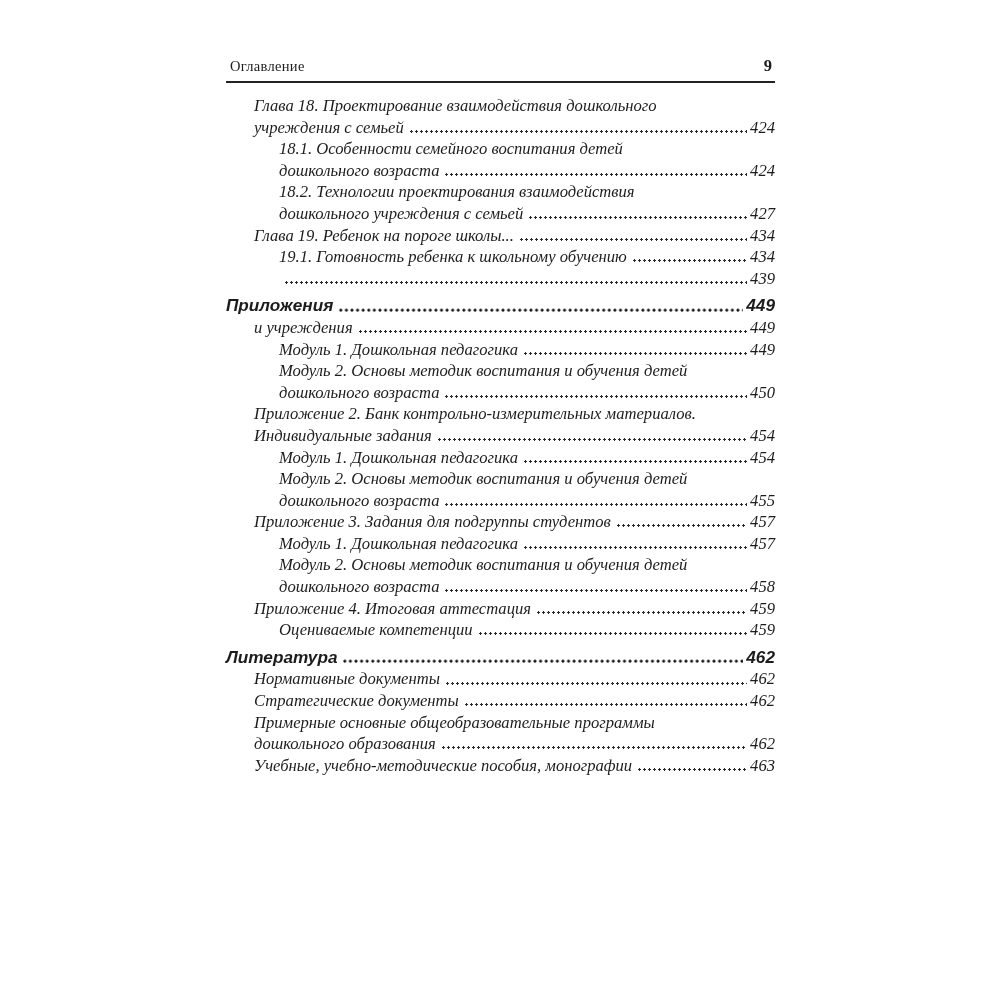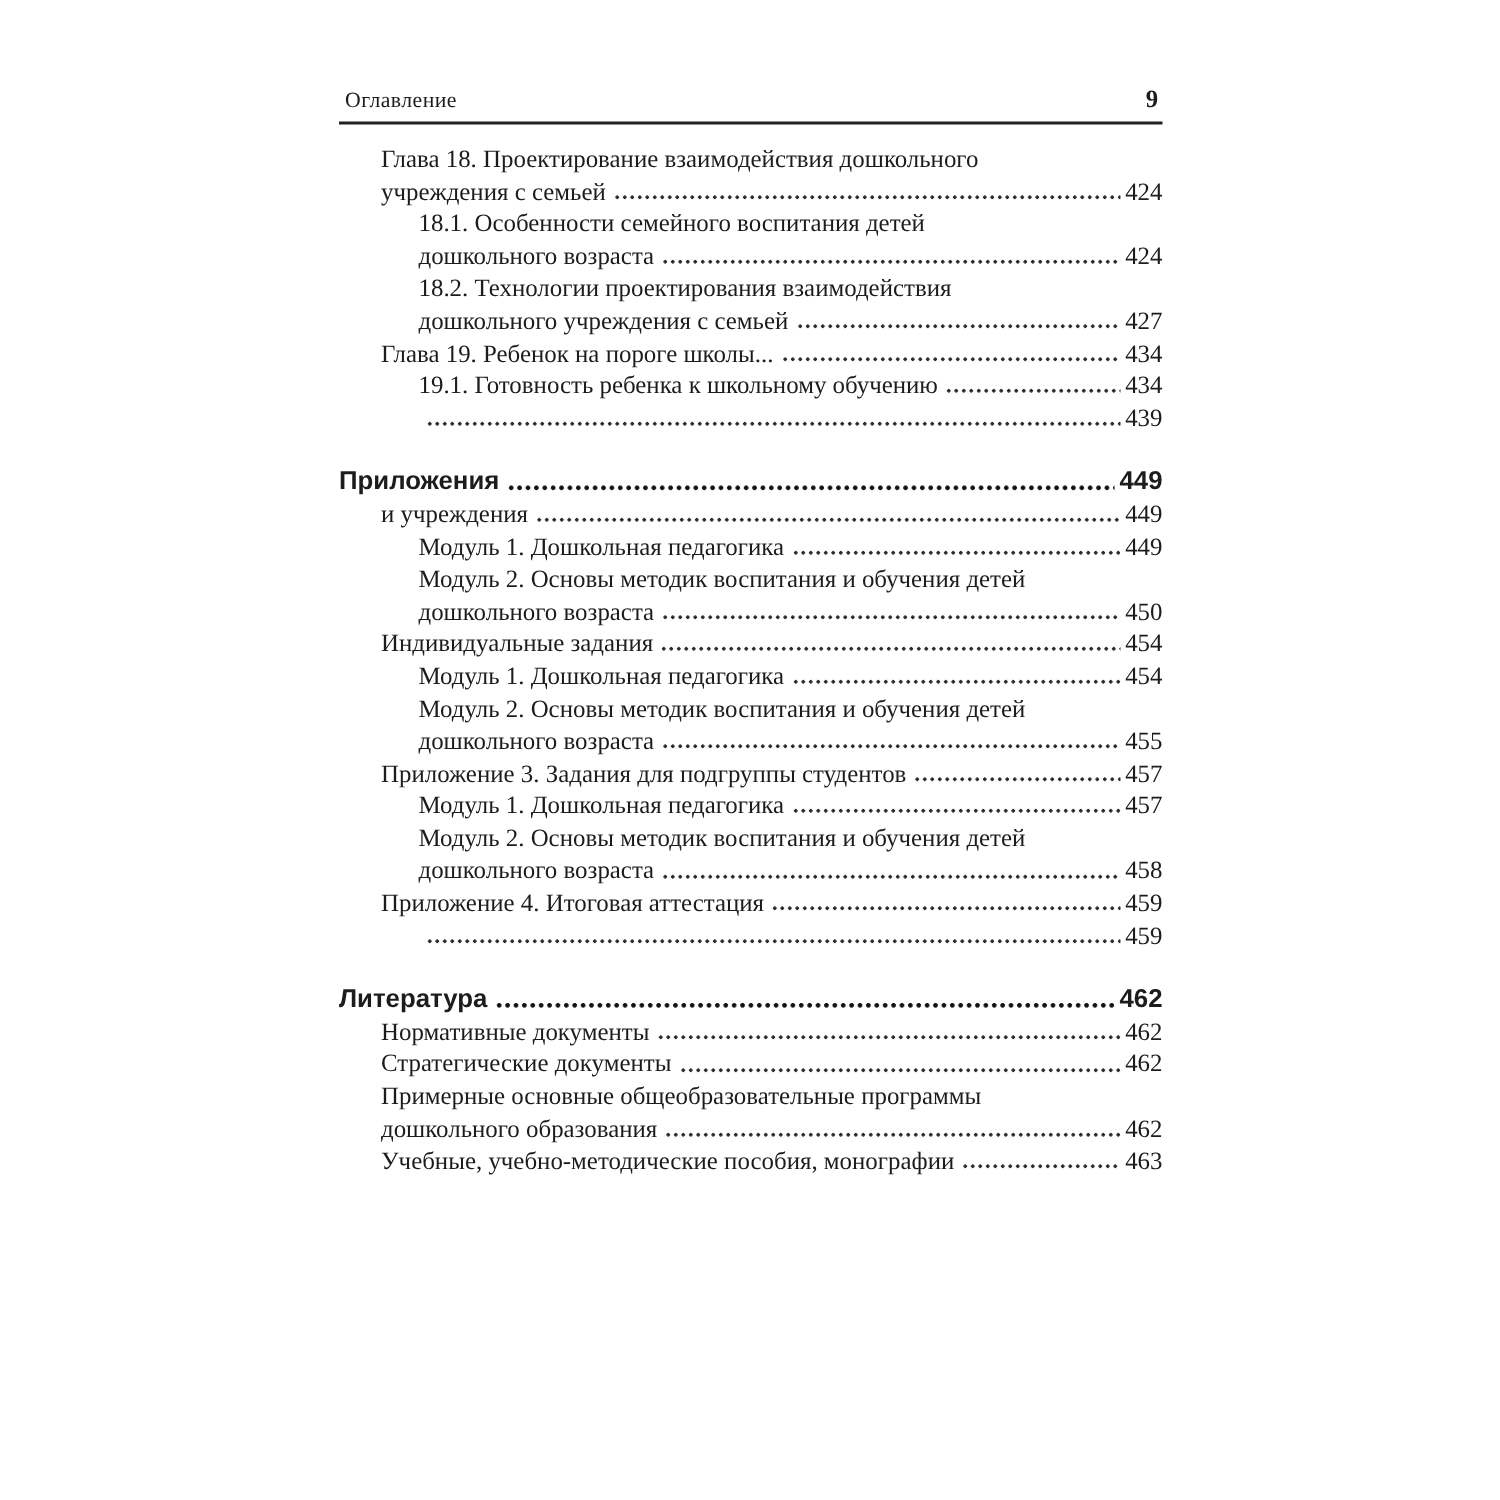--- a/index.html
+++ b/index.html
@@ -26,25 +26,25 @@
   }
   .running-page {
     font-weight: bold;
     font-size: 16.5px;
     letter-spacing: 0;
   }
   .rule {
     border-top: 2.2px solid #222;
     margin-bottom: 12px;
   }
-  .toc { font-size: 16.6px; line-height: 21.6px; }
+  .toc { font-size: 16.6px; line-height: 21.6px; font-style: italic; }
   .entry.indent-0 { padding-left: 0; }
   .entry.indent-1 { padding-left: 28px; }
   .entry.indent-2 { padding-left: 53px; }
-  .entry.gap { margin-top: 21px; }
+  .entry.gap { margin-top: 6px; }
   .entry.bold {
     font-weight: bold;
     font-family: "Liberation Sans", "DejaVu Sans", sans-serif;
     font-size: 17.2px;
   }
   .lastline { display: flex; align-items: baseline; justify-content: space-between; }
   .lastline .text { white-space: nowrap; }
   .dots {
     flex: 1 1 auto;
     min-width: 8px;
@@ -140,20 +140,21 @@
       </div>
       <div class="entry indent-2">
         <div class="line">Модуль 2. Основы методик воспитания и обучения детей</div>
         <div class="lastline">
           <span class="text">дошкольного возраста</span>
           <span class="dots"></span>
           <span class="pagenum">450</span>
         </div>
       </div>
       <div class="entry indent-1">
+        <div class="line">Приложение 2. Банк контрольно-измерительных материалов.</div>
         <div class="lastline">
           <span class="text">Индивидуальные задания</span>
           <span class="dots"></span>
           <span class="pagenum">454</span>
         </div>
       </div>
       <div class="entry indent-2">
         <div class="lastline">
           <span class="text">Модуль 1. Дошкольная педагогика</span>
           <span class="dots"></span>
@@ -192,20 +193,21 @@
       </div>
       <div class="entry indent-1">
         <div class="lastline">
           <span class="text">Приложение 4. Итоговая аттестация</span>
           <span class="dots"></span>
           <span class="pagenum">459</span>
         </div>
       </div>
       <div class="entry indent-2">
         <div class="lastline">
+          <span class="text">Оцениваемые компетенции</span>
           <span class="dots"></span>
           <span class="pagenum">459</span>
         </div>
       </div>
       <div class="entry indent-0 bold gap">
         <div class="lastline">
           <span class="text">Литература</span>
           <span class="dots"></span>
           <span class="pagenum">462</span>
         </div>

